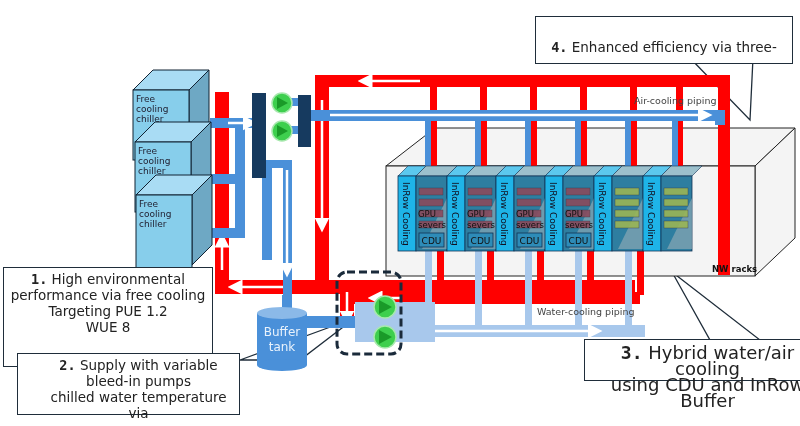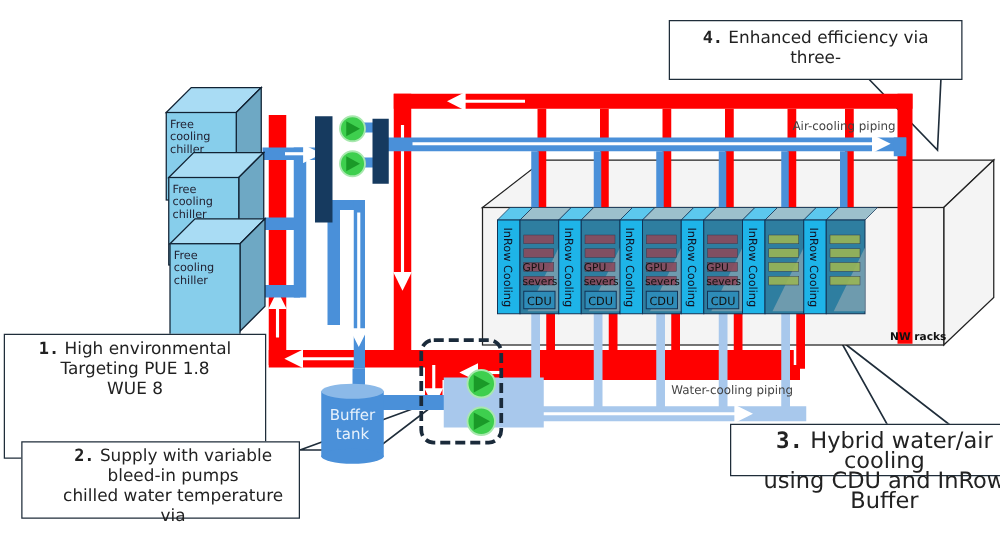--- a/index.html
+++ b/index.html
@@ -276,27 +276,28 @@
         <rect x="664" y="199" width="24" height="7" fill="#9ab555" stroke="#334" stroke-width="0.4" opacity="0.9"></rect>
         <rect x="664" y="210" width="24" height="7" fill="#9ab555" stroke="#334" stroke-width="0.4" opacity="0.9"></rect>
         <rect x="664" y="221" width="24" height="7" fill="#9ab555" stroke="#334" stroke-width="0.4" opacity="0.9"></rect>
       </g>
     </g>
   <text class="svgtxt" x="712" y="272" font-size="8.5" font-weight="bold" fill="#111">NW racks</text>
 </svg>
 
 <div class="callout" style="left:3px; top:267px; width:210px; height:100px; font-size:13.5px;">
   <span class="line"><span class="num">1.</span> <span>High environmental</span></span>
-  <span class="line">Targeting PUE 1.8</span>
+  <span class="line">performance via free cooling</span>
+  <span class="line">Targeting PUE 1.2</span>
   <span class="line">WUE  8</span>
 </div>
 <div class="callout" style="left:17px; top:353px; width:223px; height:62px; font-size:13.5px;padding-left:24px;">
   <span class="line"><span class="num">2.</span> <span>Supply with variable</span></span>
   <span class="line">bleed-in pumps</span>
   <span class="line">chilled water temperature via</span>
 </div>
 <div class="callout" style="left:548px; top:339px; width:247px; height:42px; font-size:18px; padding-top:5px;margin-left:36px;">
   <span class="line"><span class="num">3.</span> <span>Hybrid water/air cooling</span></span>
   <span class="line">using CDU and InRow Buffer</span>
 </div>
-<div class="callout" style="left:535px; top:16px; width:235px; height:48px; font-size:13.5px; padding-top:5px;">
+<div class="callout" style="left:535px; top:16px; width:258px; height:48px; font-size:13.5px; padding-top:22px;">
   <span class="line"><span class="num">4.</span> <span>Enhanced efficiency via three-</span></span>
 </div>
 
 </body></html>

